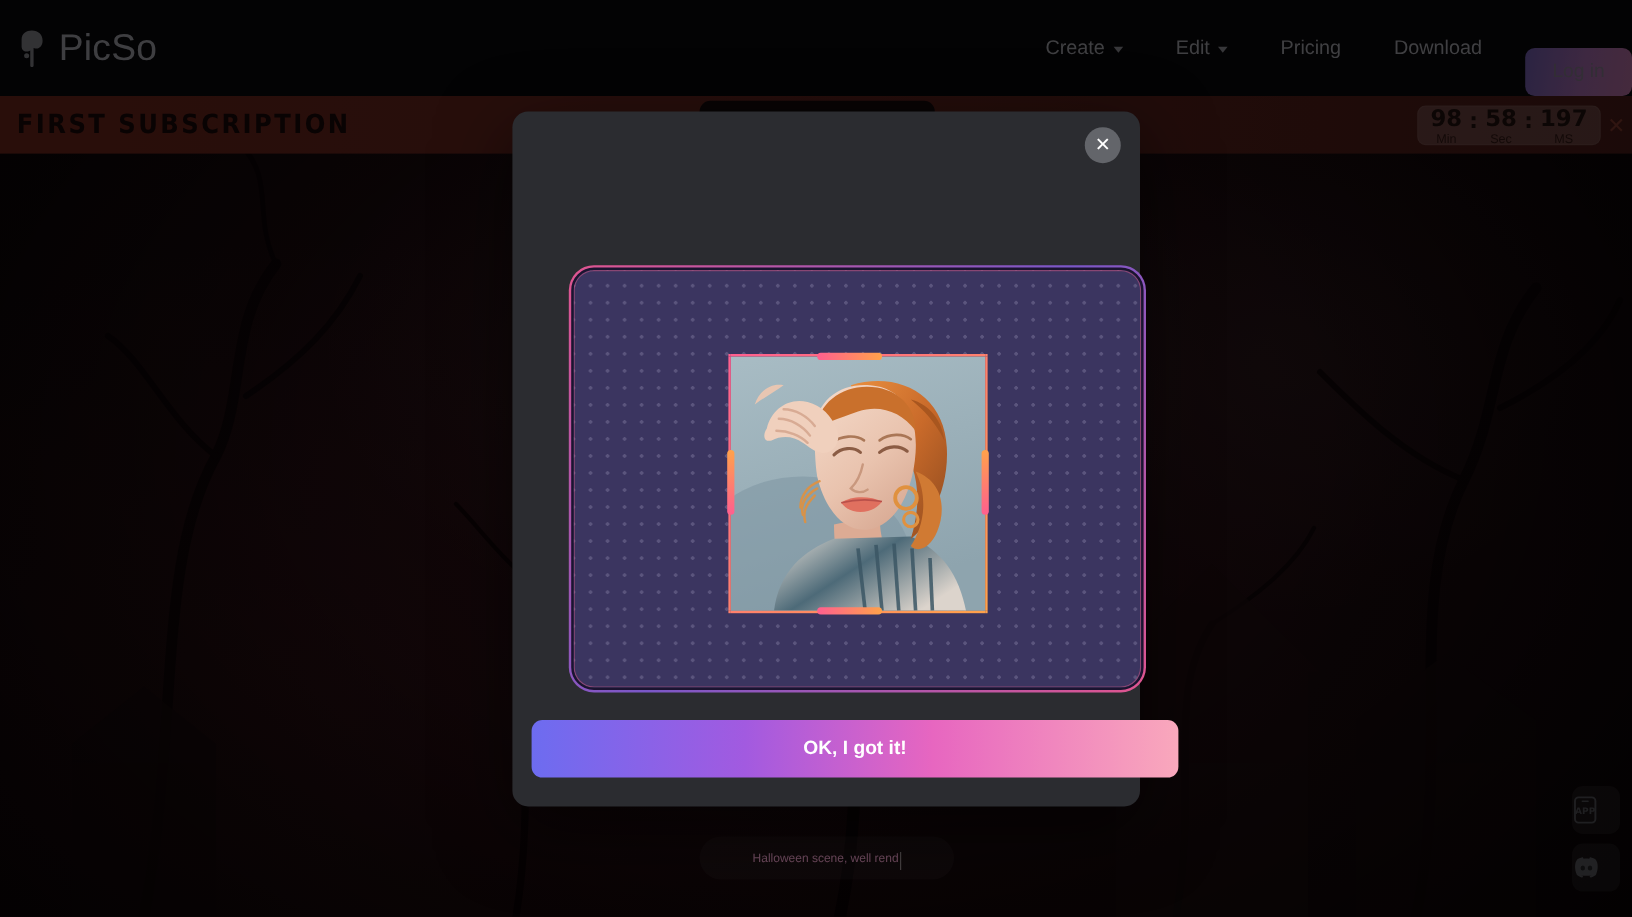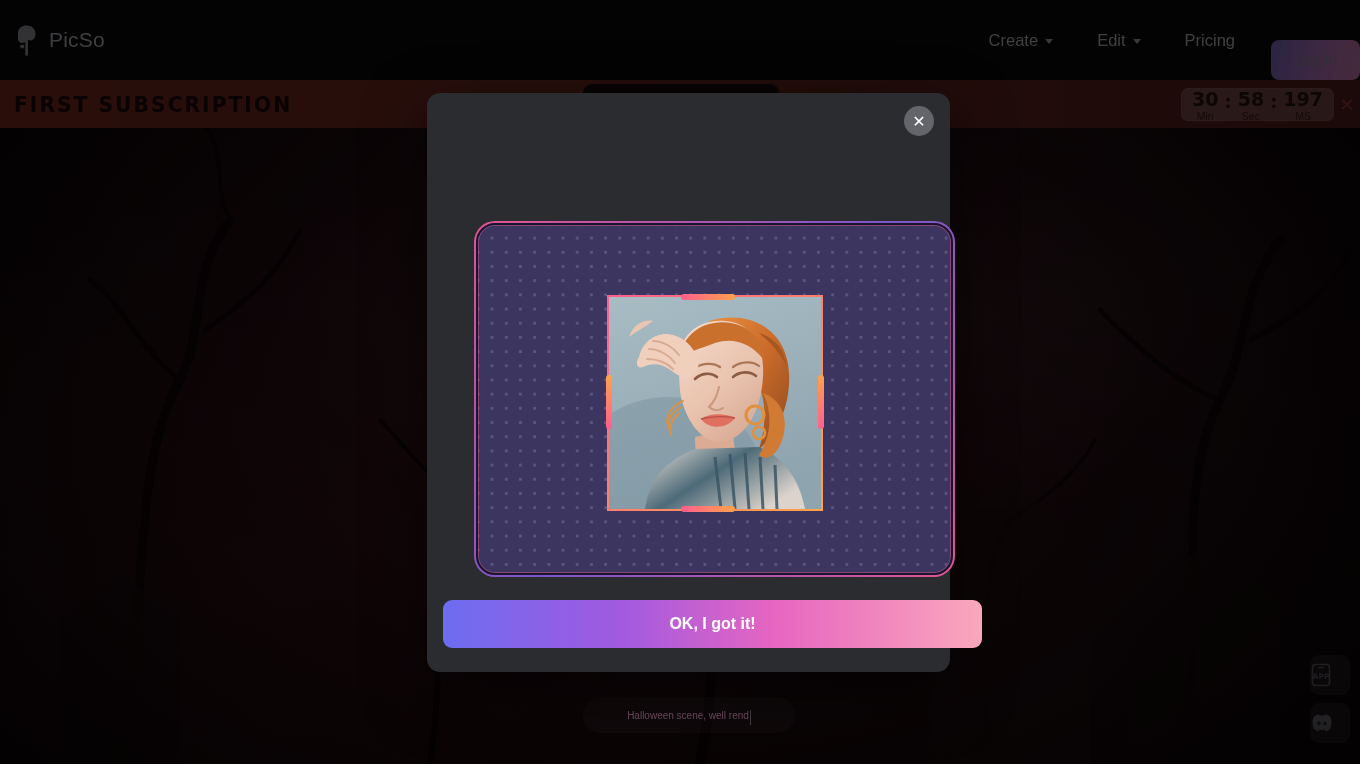--- a/index.html
+++ b/index.html
@@ -44,21 +44,21 @@
     background: #08070a;
     display: flex; align-items: center;
     z-index: 30;
   }
   .logo-wrap {
     display: flex; align-items: center; gap: 9px;
     margin-left: 14px;
   }
   .logo-mark { width: 26px; height: 32px; display: block; }
   .logo-text {
-    font-size: 21px; font-weight: 400; letter-spacing: .2px;
+    font-size: 31px; font-weight: 400; letter-spacing: .2px;
     color: #8b8b90;
   }
   .nav {
     margin-left: auto; display: flex; align-items: flex-end; height: 100%;
   }
   .nav-item {
     position: relative;
     color: #8d8d92;
     font-size: 16.5px;
     padding: 0 22px;
@@ -390,31 +390,34 @@
         <span>Create</span>
         <i class="caret"></i>
       </div>
       <div class="nav-item">
         <span>Edit</span>
         <i class="caret"></i>
       </div>
       <div class="nav-item">
         <span>Pricing</span>
       </div>
+      <div class="nav-item">
+        <span>Download</span>
+      </div>
       <div class="btn-login">Log in</div>
     </nav>
   </div>
 
   <div class="promo">
     <div class="promo-title">FIRST SUBSCRIPTION</div>
     <div class="promo-cta"></div>
 
     <div class="promo-timer">
       <div class="tseg">
-        <span class="tnum">30</span>
+        <span class="tnum">98</span>
         <span class="tlab">Min</span>
       </div>
       <span class="tsep">:</span>
       <div class="tseg">
         <span class="tnum">58</span>
         <span class="tlab">Sec</span>
       </div>
       <span class="tsep">:</span>
       <div class="tseg">
         <span class="tnum">197</span>

